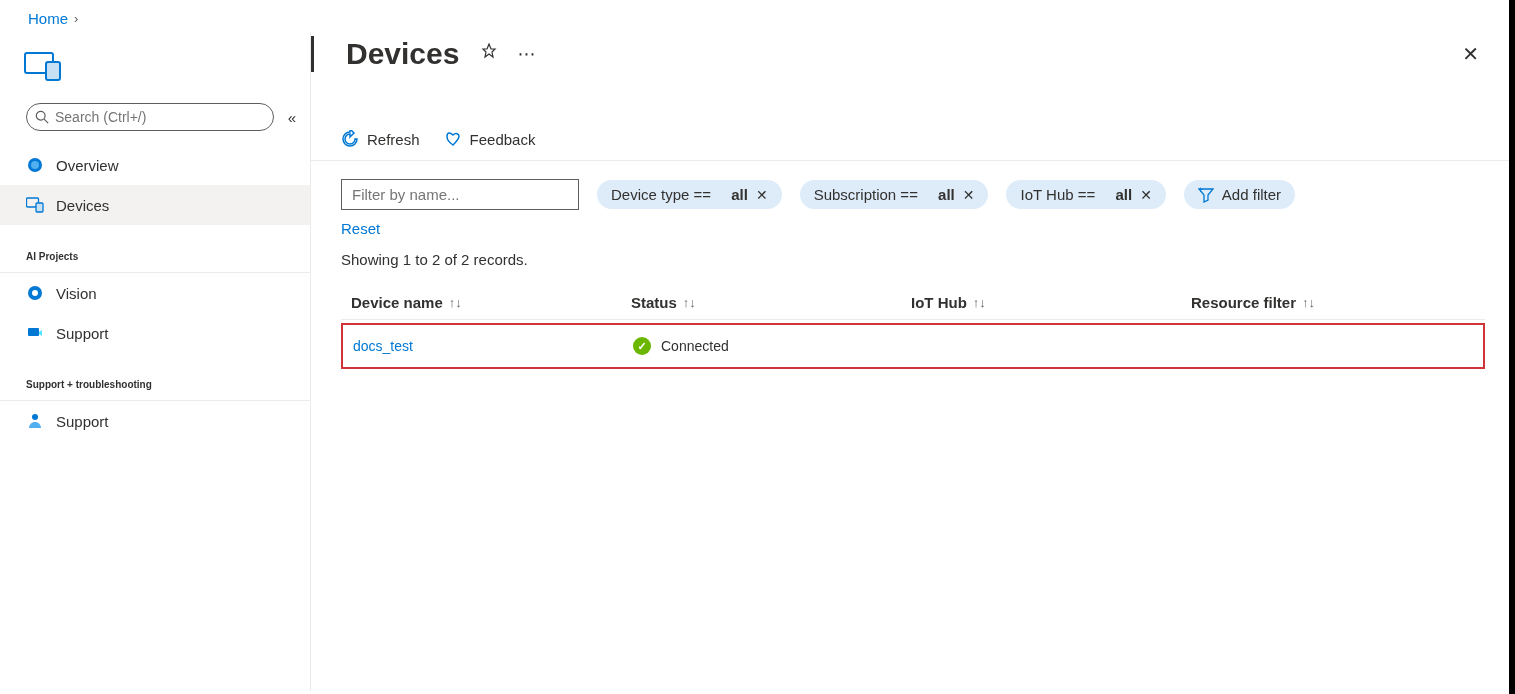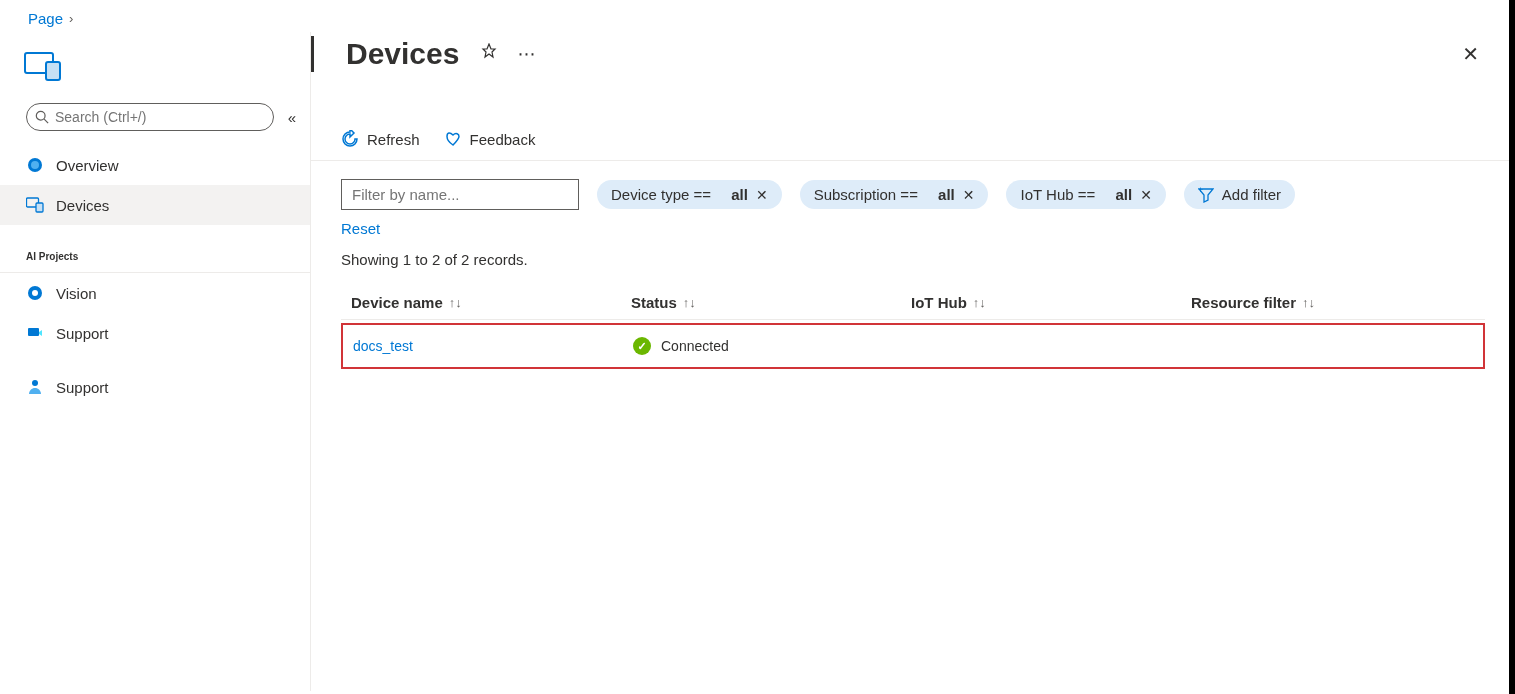--- a/index.html
+++ b/index.html
@@ -62,21 +62,21 @@
     .device-link { color: #0078d4; cursor: pointer; }
     .status-cell { display: flex; align-items: center; gap: 10px; }
     .status-dot { width: 18px; height: 18px; border-radius: 50%; background: #6bb700; display: inline-flex; align-items: center; justify-content: center; color: #fff; font-size: 11px; font-weight: bold; }
     
     .rborder { position: absolute; right: 0; top: 0; width: 6px; height: 694px; background: #000; }
   </style>
 </head>
 <body>
 
 <div class="breadcrumb">
-  <a href="#">Page</a>
+  <a href="#">Home</a>
   <span class="chev">›</span>
 </div>
 
 <div class="layout">
 
   <aside class="sidebar">
     <div class="brand-icon">
       <svg viewBox="0 0 42 32">
         <rect x="1" y="3" width="28" height="20" rx="2" fill="none" stroke="#0078d4" stroke-width="2"></rect>
         <rect x="22" y="12" width="14" height="18" rx="2" fill="#c7e0f4" stroke="#0078d4" stroke-width="2"></rect>
@@ -131,20 +131,21 @@
           <svg width="16" height="16" viewBox="0 0 16 16">
               <rect x="1" y="3" width="11" height="8" rx="1" fill="#0078d4"></rect>
               <path d="M12 7l3-2v6l-3-2z" fill="#50e6ff"></path>
             </svg>
         </span>
         <span>Support</span>
       </div>
     </div>
 
     <div class="nav-section">
+      <div class="nav-section-title">Support + troubleshooting</div>
       <div class="nav-item">
         <span class="nav-icon">
           <svg width="14" height="16" viewBox="0 0 14 16">
               <circle cx="7" cy="4" r="3" fill="#0078d4"></circle>
               <path d="M1 15c0-3.3 2.7-6 6-6s6 2.7 6 6z" fill="#50b0f0"></path>
             </svg>
         </span>
         <span>Support</span>
       </div>
     </div>

